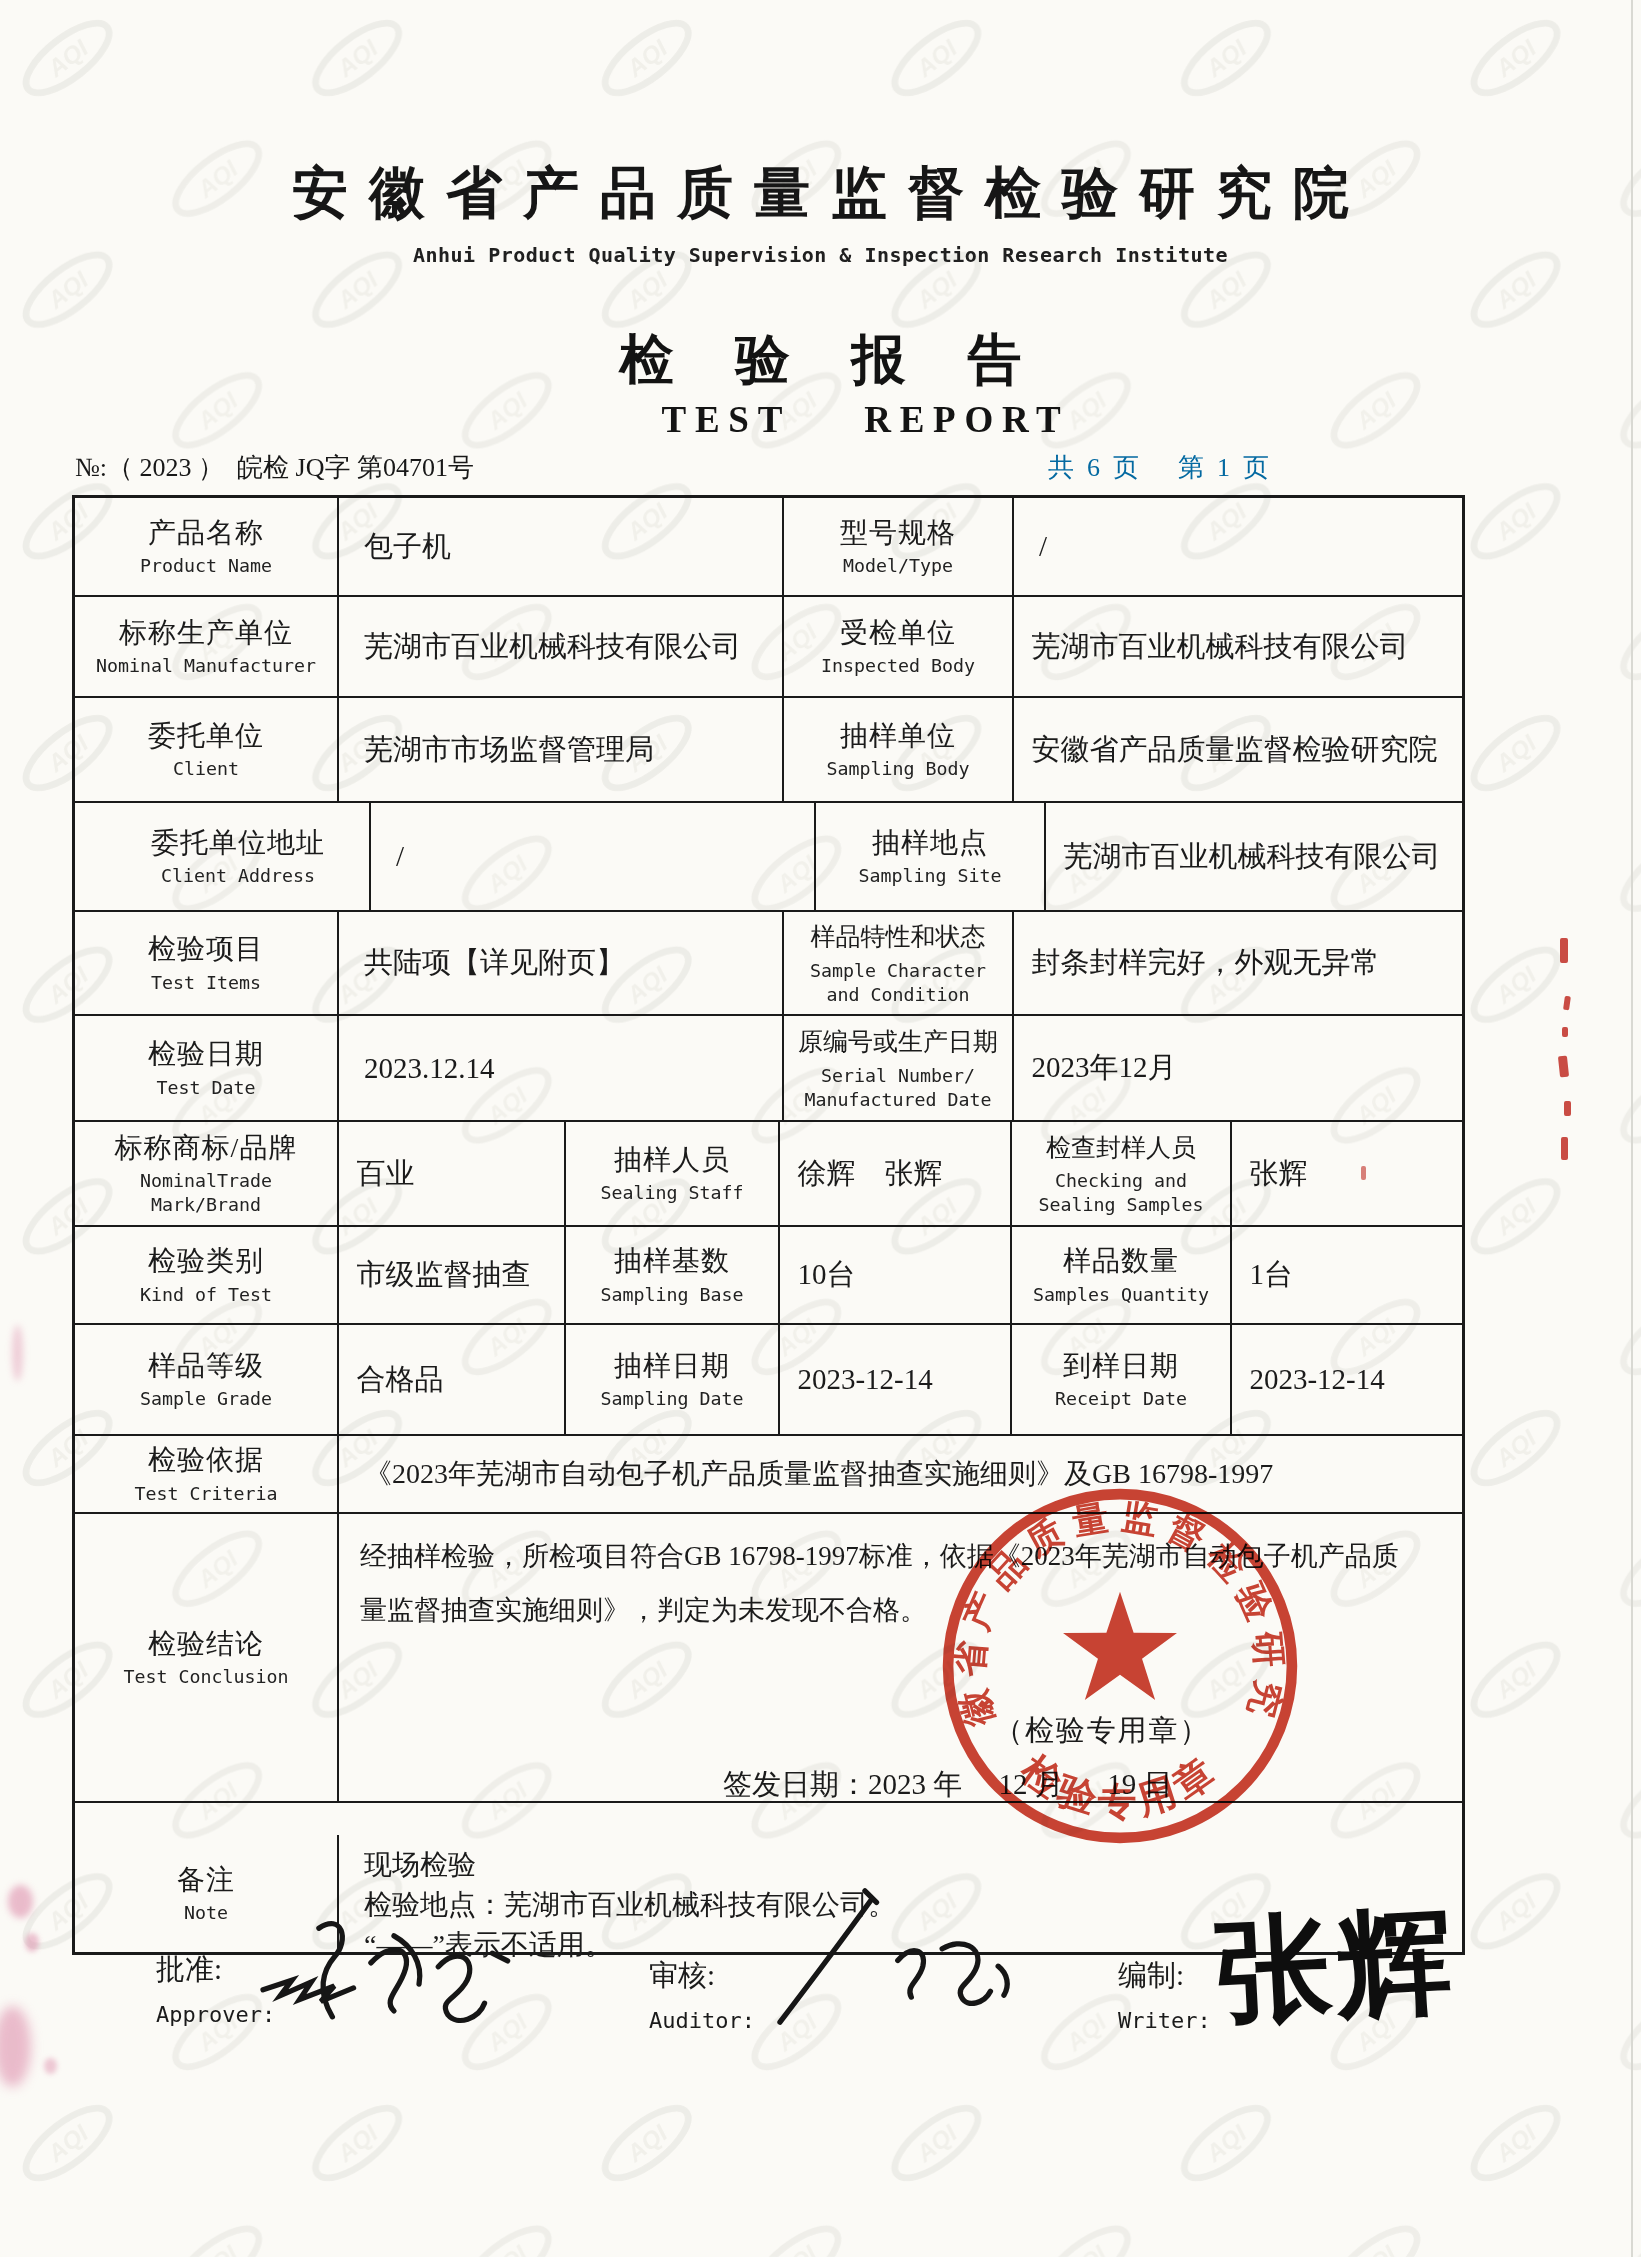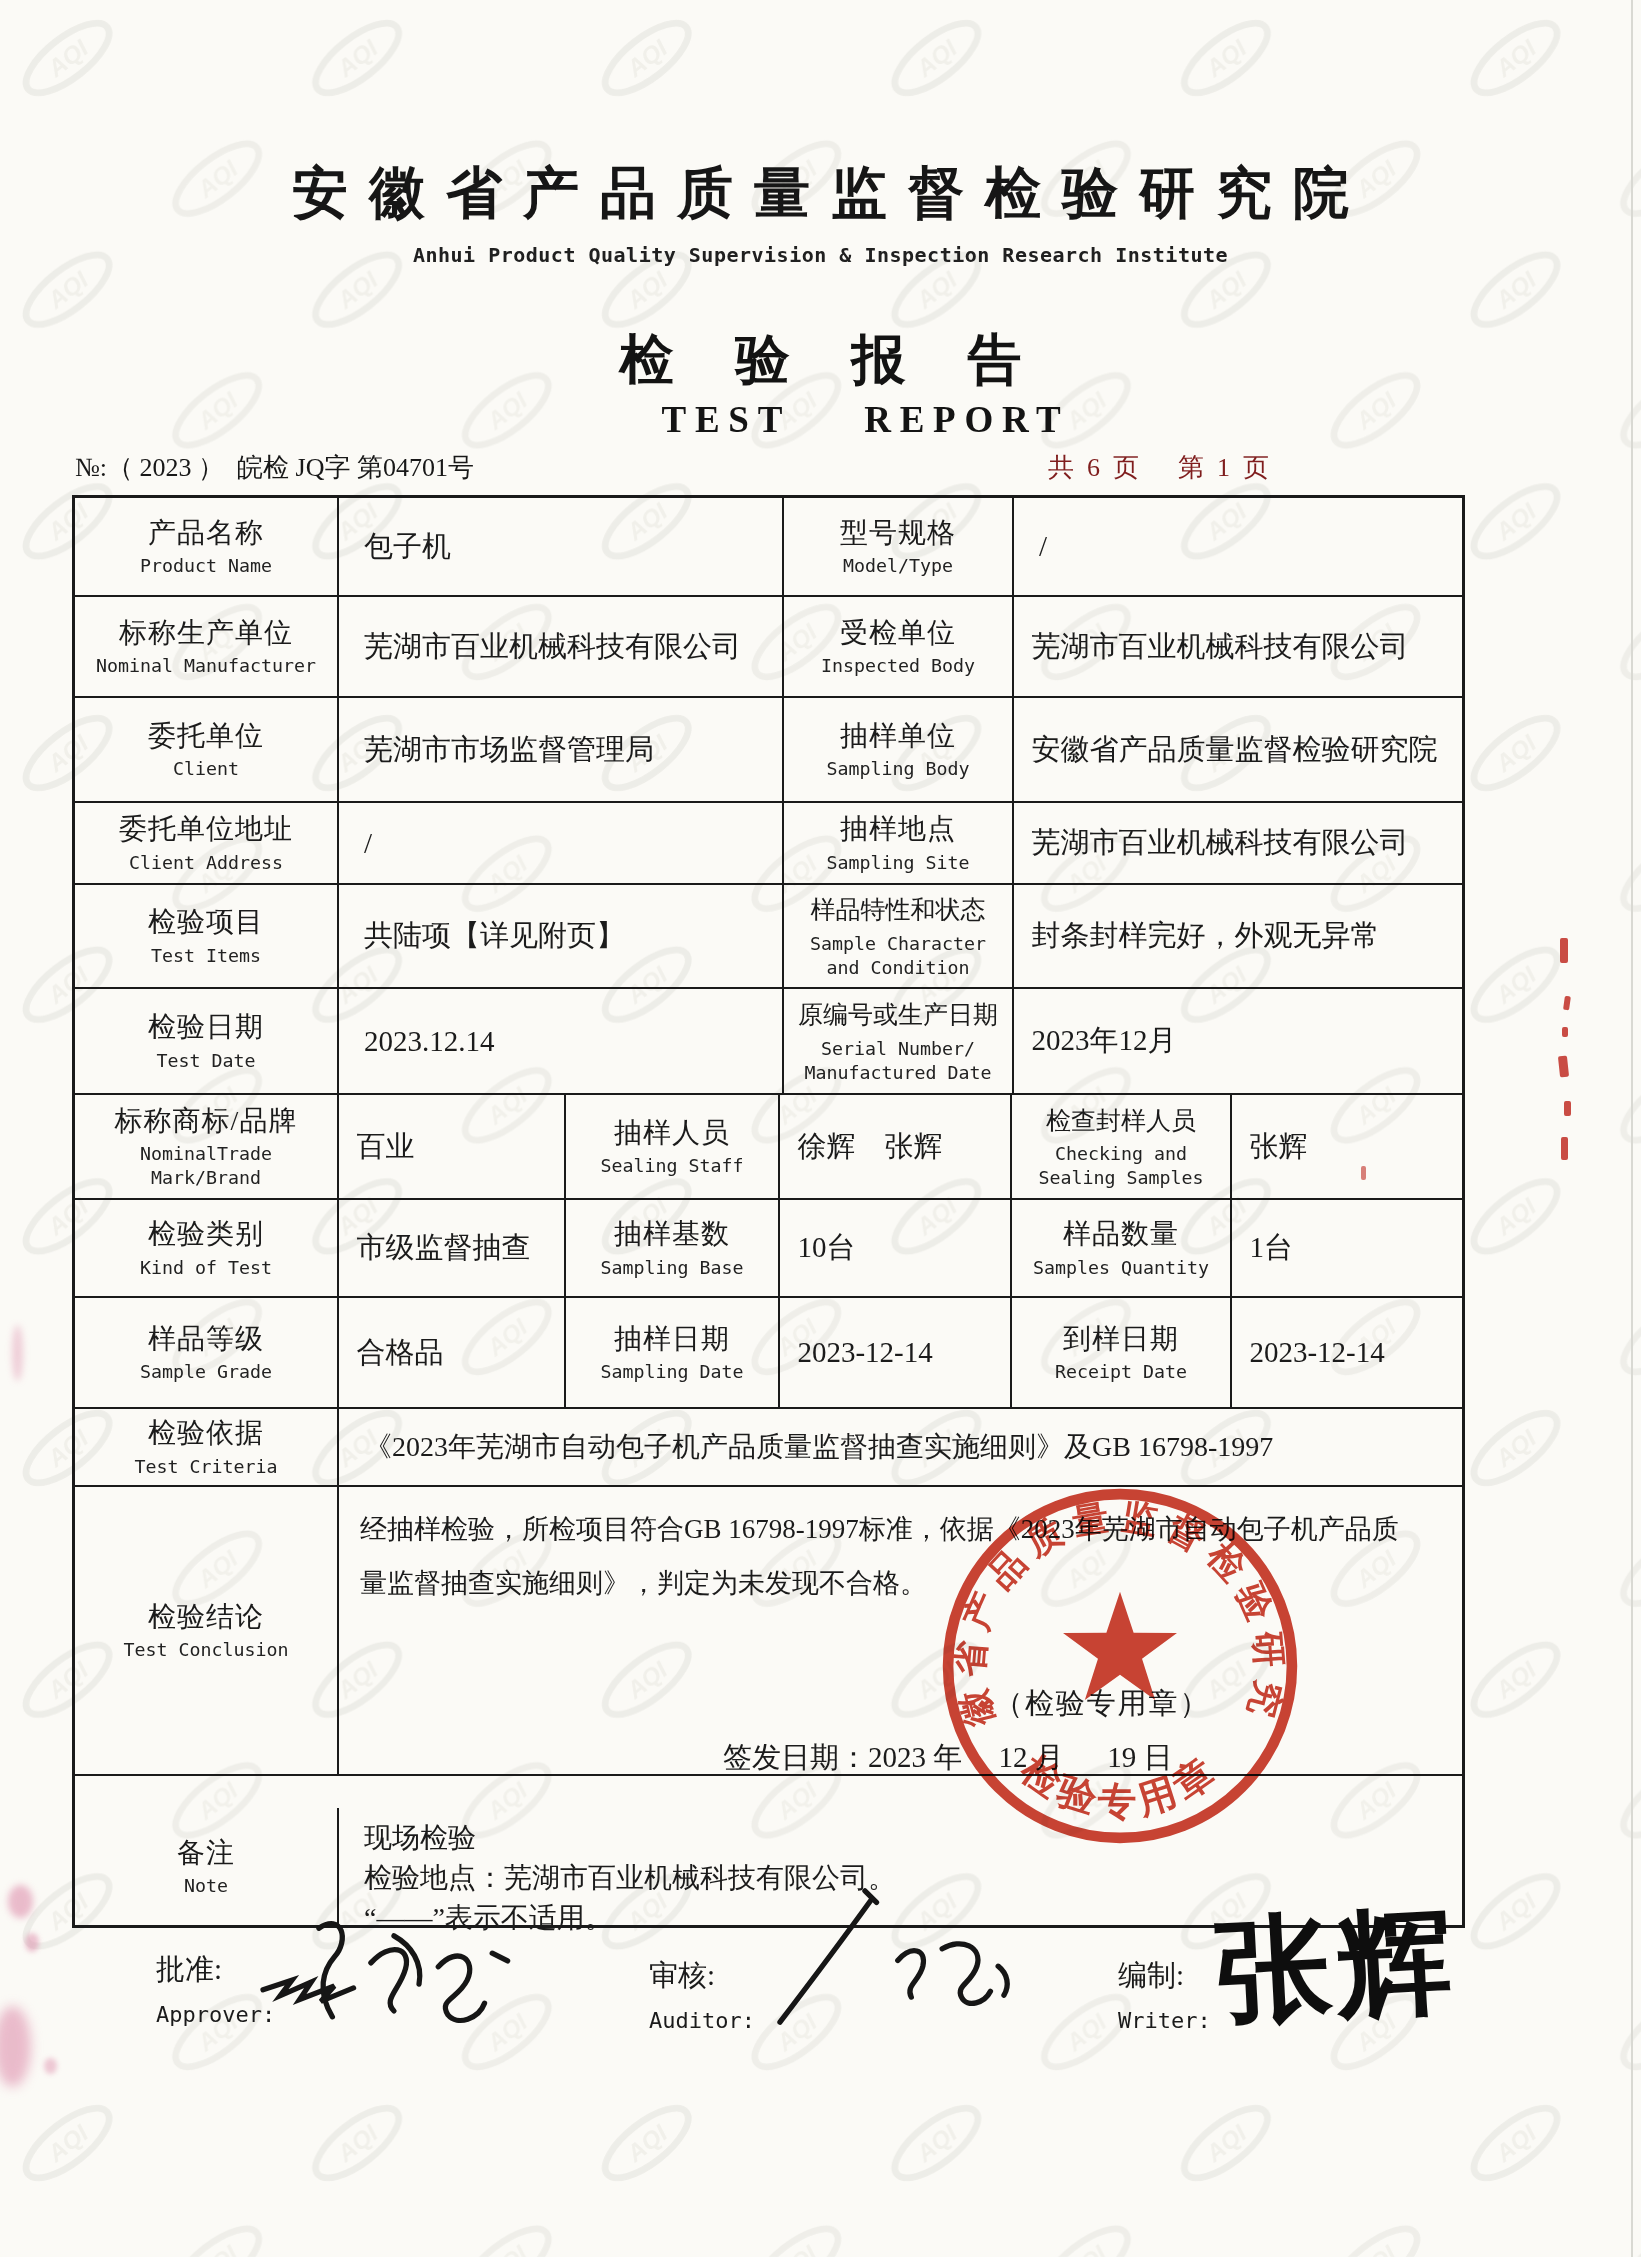--- a/index.html
+++ b/index.html
@@ -10,21 +10,21 @@
 
   .hdr-cn{position:absolute;top:156px;left:0;width:100%;text-align:center;font-size:56px;font-weight:700;
           letter-spacing:21px;text-indent:21px;font-family:"Liberation Sans","DejaVu Sans",sans-serif;color:#161616;}
   .hdr-en{position:absolute;top:243px;left:0;width:100%;text-align:center;font-size:20px;font-weight:700;
           font-family:"DejaVu Sans Mono",monospace;letter-spacing:0.5px;color:#202020;}
   .title-cn{position:absolute;top:324px;left:0;width:100%;text-align:center;font-size:54px;font-weight:700;
           letter-spacing:62px;text-indent:62px;color:#131313;}
   .title-en{position:absolute;top:398px;left:0;width:100%;text-align:center;font-size:37px;font-weight:700;
           letter-spacing:8.7px;word-spacing:56px;color:#141414;padding-left:45px;}
   .report-no{position:absolute;top:450px;left:75px;font-size:26px;white-space:pre;color:#181818;text-align:center;}
-  .pagination{position:absolute;top:450px;left:1048px;font-size:26px;white-space:pre;color:#7f1d1d;}
+  .pagination{position:absolute;top:450px;left:1048px;font-size:26px;white-space:pre;color:#0369a1;}
 
   .tbl{position:absolute;left:72px;top:495px;width:1387px;border:3.9px solid #1a1a1a;z-index:2;}
   .trow{display:flex;border-bottom:2.9px solid #1a1a1a;box-sizing:border-box;}
   .trow:last-child{border-bottom:none;margin-top:32px;}
   .cell{border-right:2.9px solid #1a1a1a;box-sizing:border-box;display:flex;flex-direction:column;
         justify-content:center;align-items:center;overflow:visible;}
   .cell:last-child{border-right:none;flex:1;}
   .w1{width:264px}.w2{width:445px}.w3{width:230px}
   .s1{width:264px}.s2{width:227px}.s3{width:214px}.s4{width:232px}.s5{width:220px}
   .lbl .cn{font-size:28px;letter-spacing:1px;text-align:center;line-height:35px;}
@@ -142,21 +142,21 @@
           </div>
         <div class="cell w3 lbl">
           <span class="cn">抽样单位</span>
           <span class="en">Sampling Body</span>
         </div>
         <div class="cell val np">
             <span>安徽省产品质量监督检验研究院</span>
           </div>
       </div>
 
-      <div class="trow" style="height:82px;">
+      <div class="trow" style="height:109px;padding-left:32px;">
         <div class="cell w1 lbl">
           <span class="cn">委托单位地址</span>
           <span class="en">Client Address</span>
         </div>
         <div class="cell w2 val">
             <span>/</span>
           </div>
         <div class="cell w3 lbl">
           <span class="cn">抽样地点</span>
           <span class="en">Sampling Site</span>

